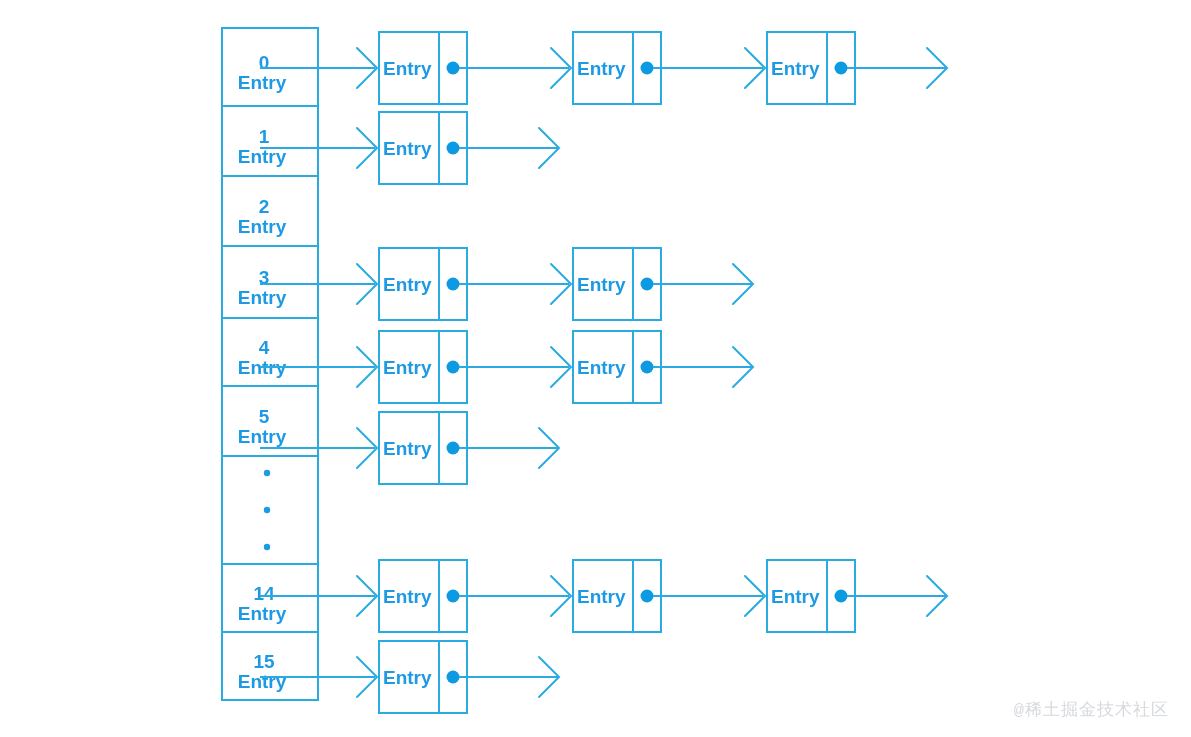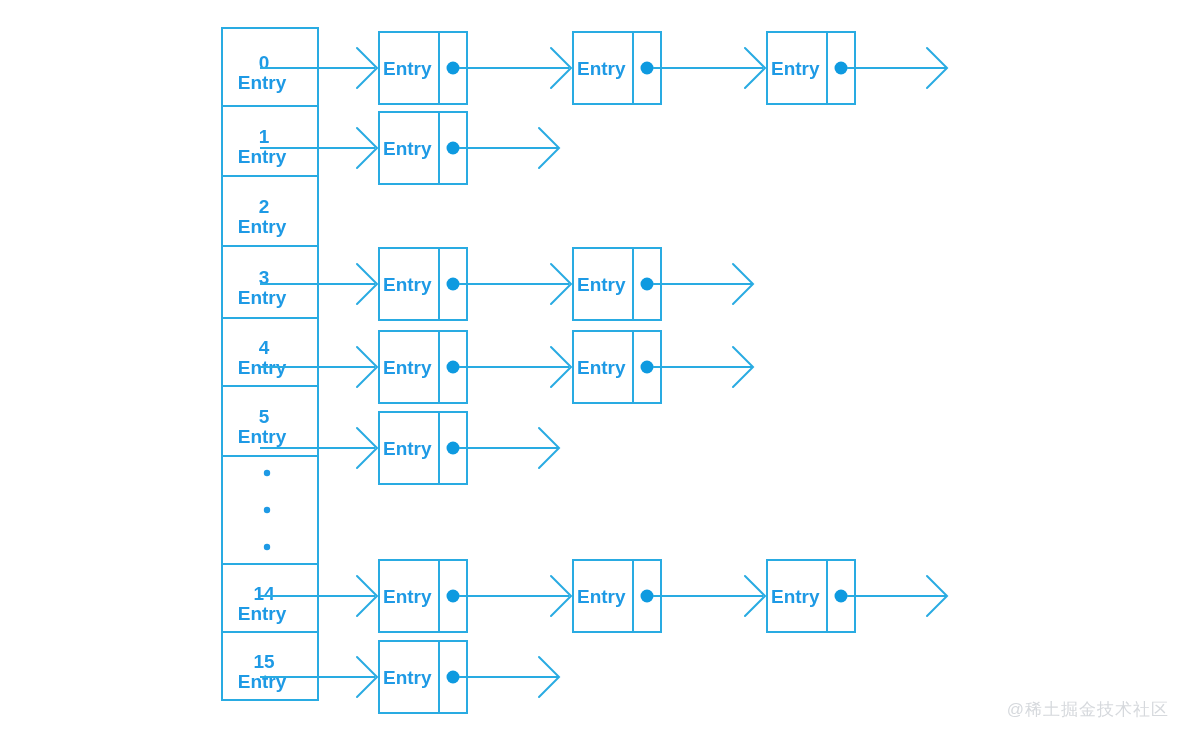--- a/index.html
+++ b/index.html
@@ -36,21 +36,21 @@
   .bucket-entry {
     font-size: 19px;
   }
   .node-label {
     font-size: 19px;
   }
   #watermark {
     position: absolute;
     right: 22px;
     bottom: 16px;
-    font-family: Liberation Sans, sans-serif;
+    font-family: Liberation Mono, monospace;
     font-size: 17px;
     color: #d6d9dd;
     letter-spacing: 1px;
     white-space: nowrap;
     user-select: none;
   }
 </style>
 </head>
 <body>
 

